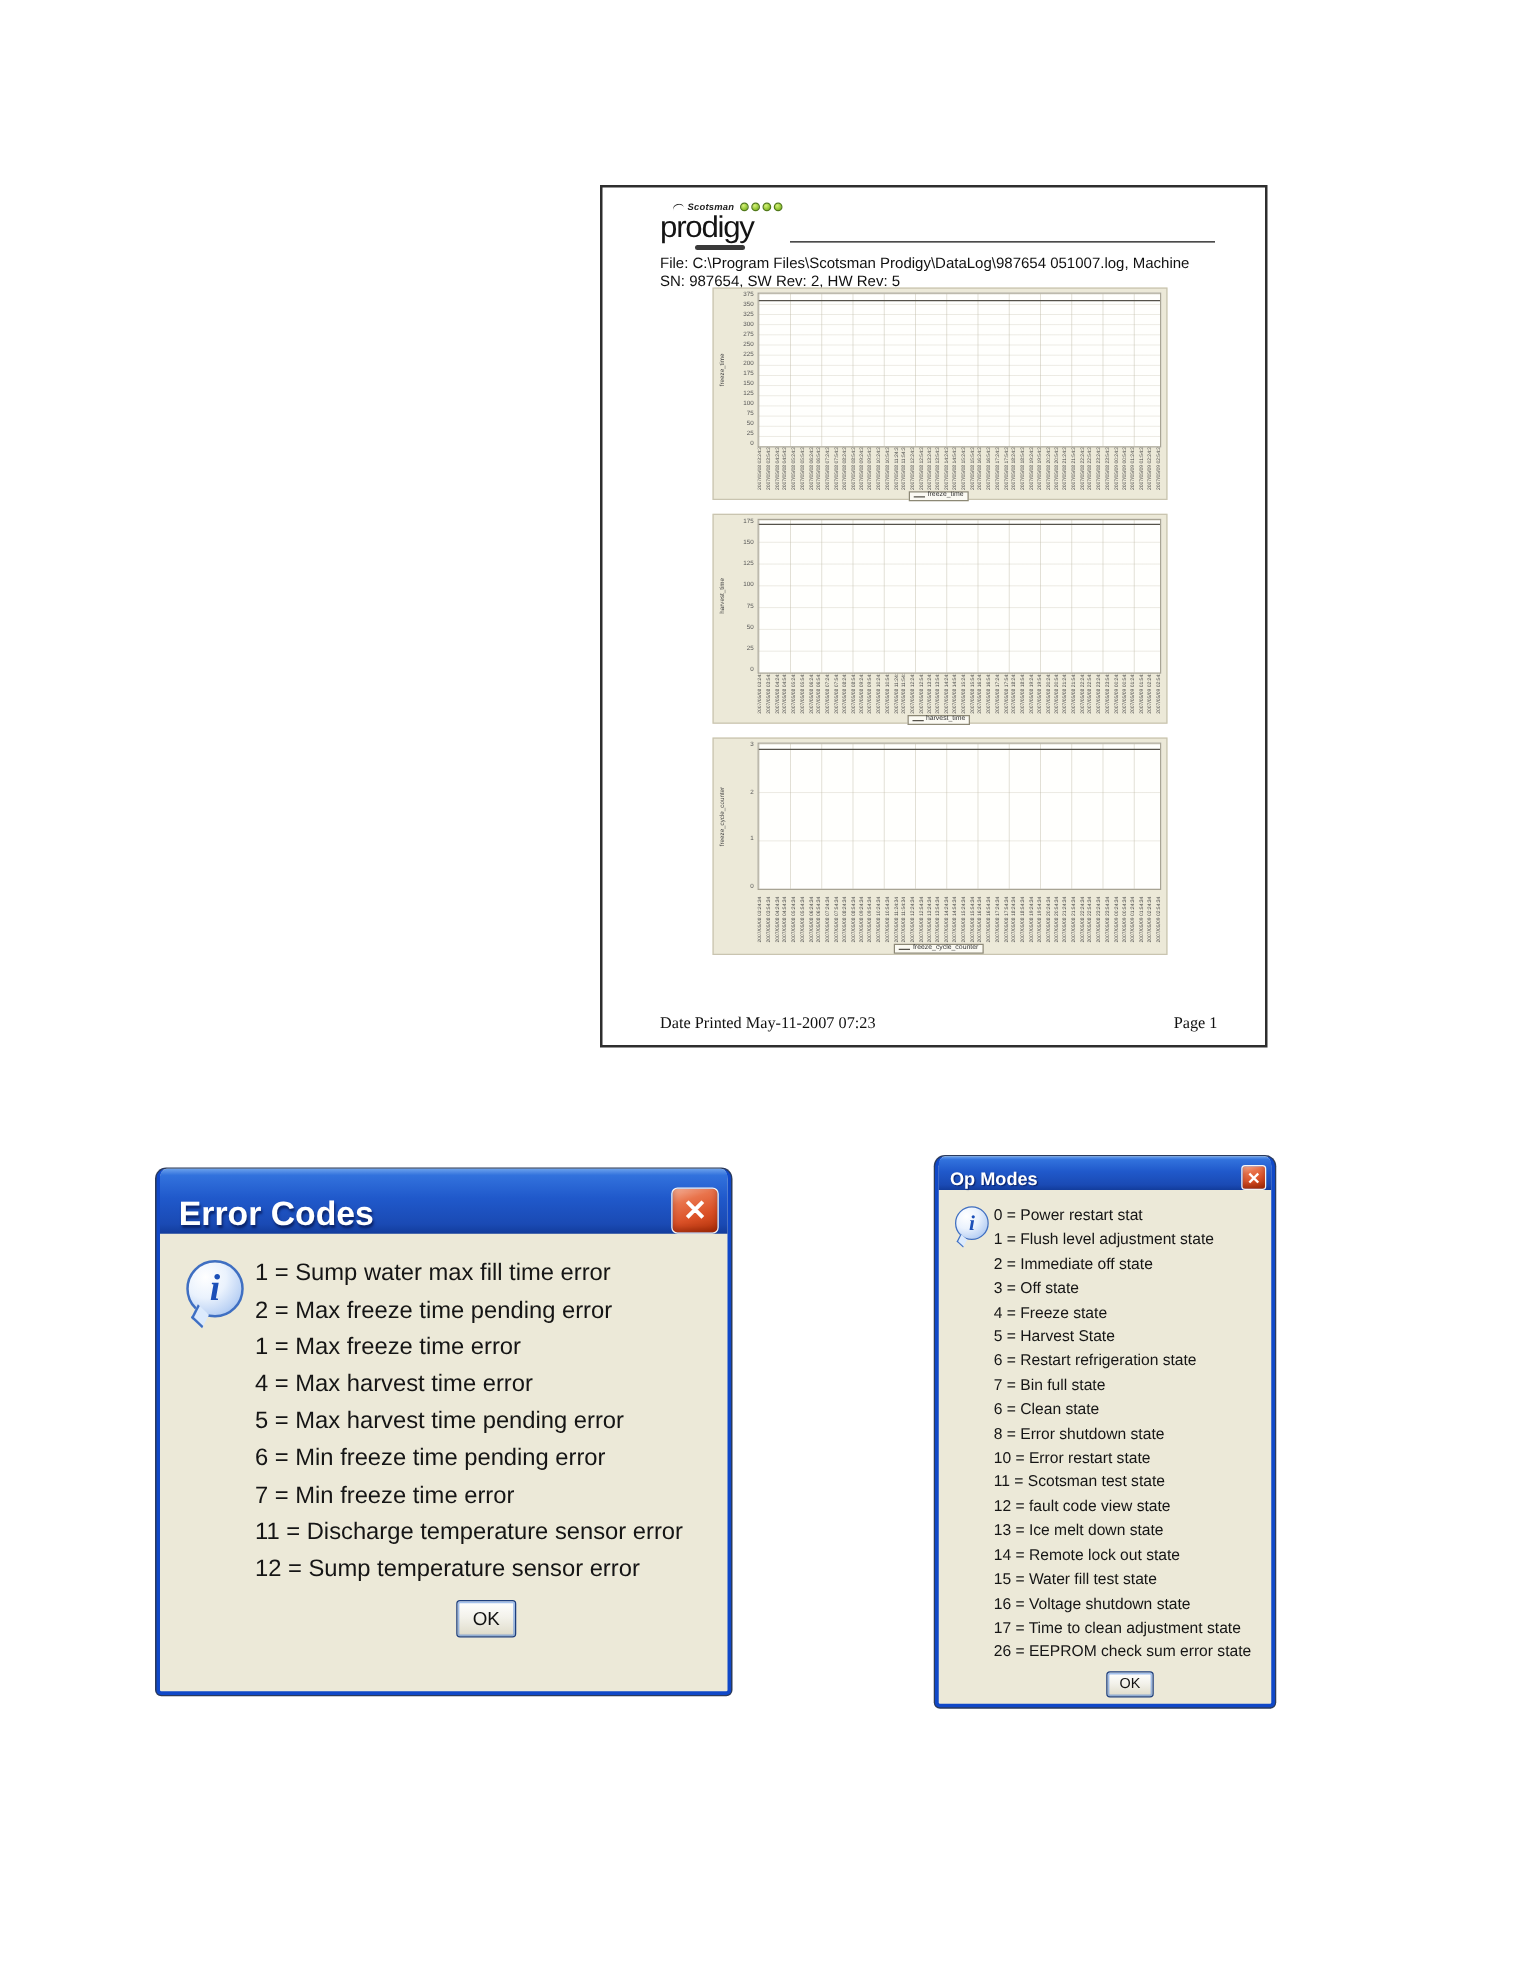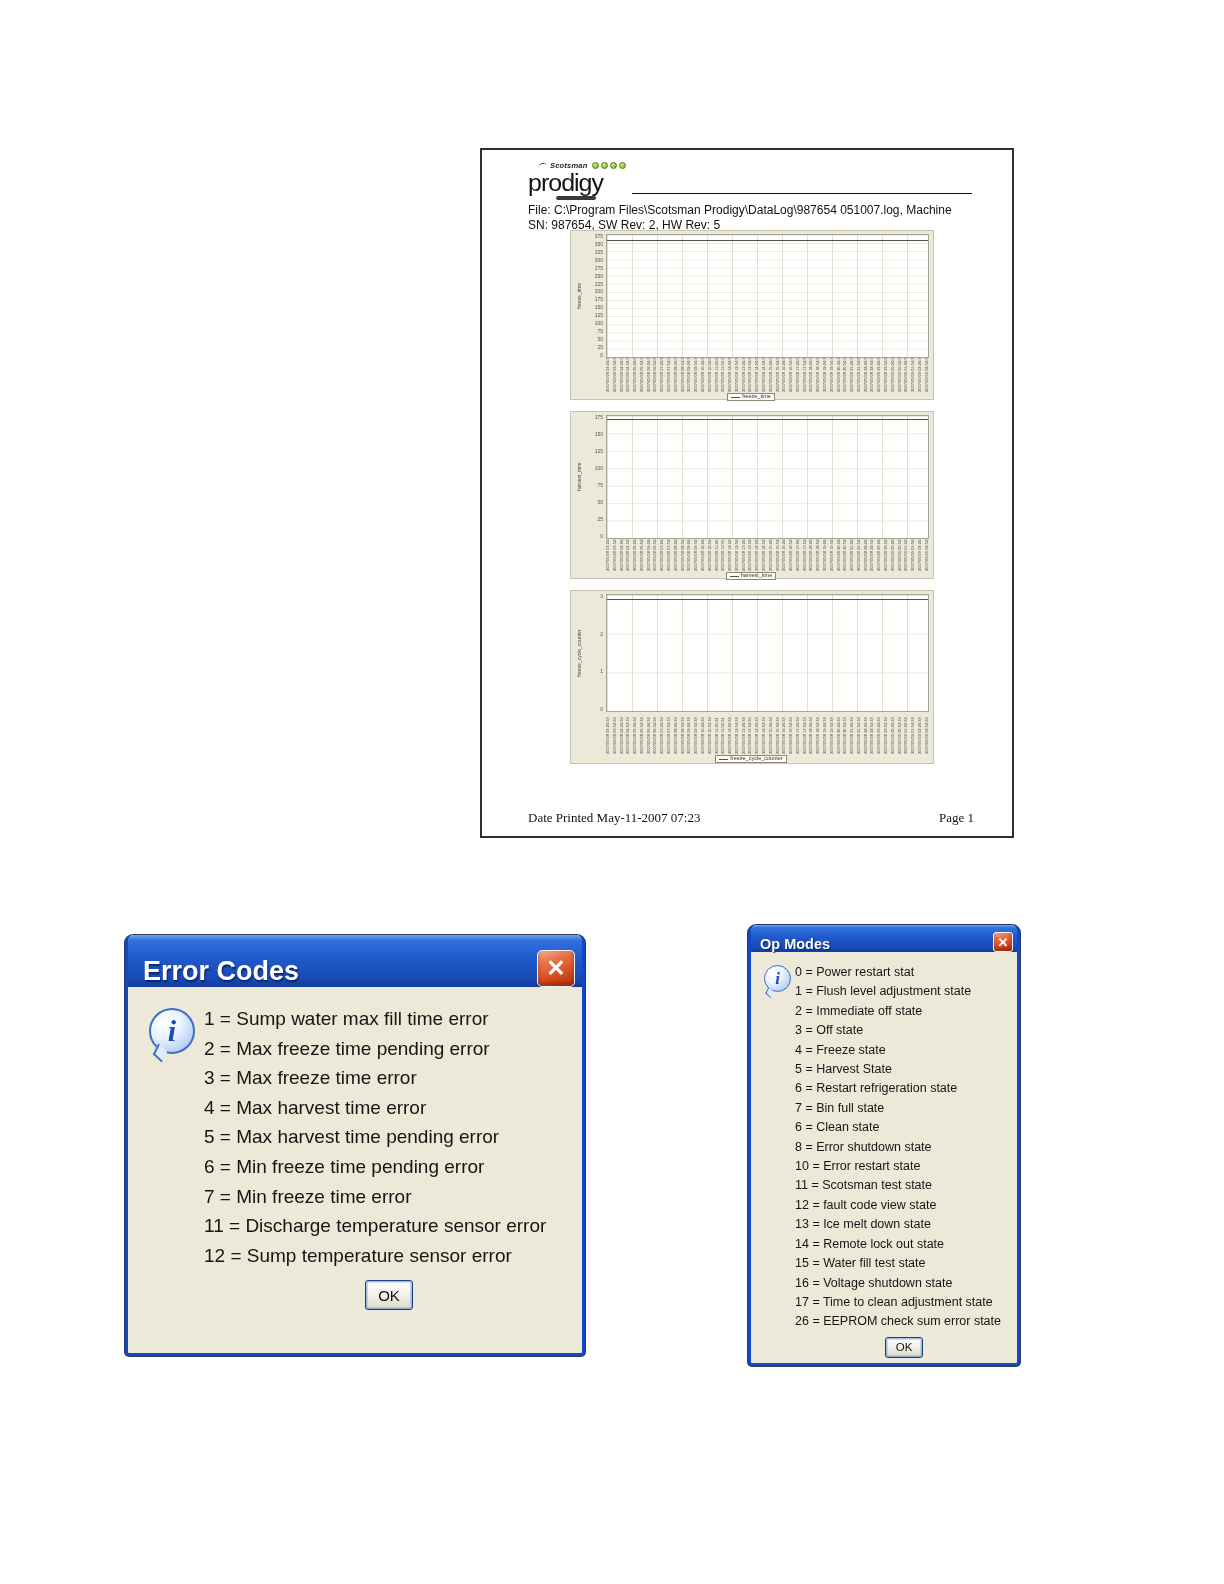--- a/index.html
+++ b/index.html
@@ -371,21 +371,21 @@
 <div class="xp-window dlg-error">
   <div class="xp-title">
     <span class="xp-title-text">Error Codes</span>
     <button class="xp-close">✕</button>
   </div>
   <div class="dlg-body">
     <div class="info-icon">i</div>
     <div>
         <div class="dlg-line">1 = Sump water max fill time error</div>
         <div class="dlg-line">2 = Max freeze time pending error</div>
-        <div class="dlg-line">3 = Max freeze time error</div>
+        <div class="dlg-line">1 = Max freeze time error</div>
         <div class="dlg-line">4 = Max harvest time error</div>
         <div class="dlg-line">5 = Max harvest time pending error</div>
         <div class="dlg-line">6 = Min freeze time pending error</div>
         <div class="dlg-line">7 = Min freeze time error</div>
         <div class="dlg-line">11 = Discharge temperature sensor error</div>
         <div class="dlg-line">12 = Sump temperature sensor error</div>
       </div>
     <button class="xp-ok">OK</button>
   </div>
 </div>

